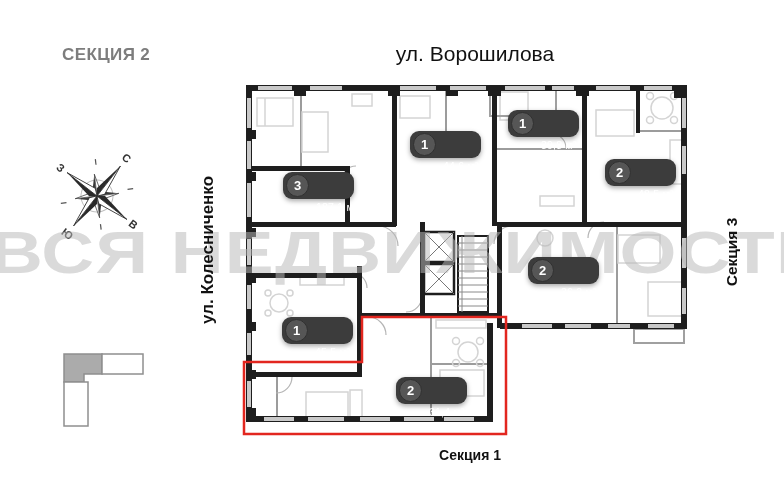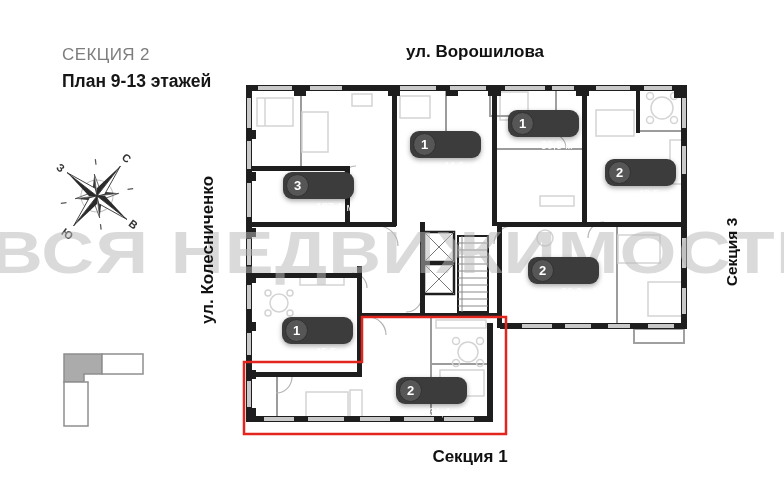--- a/index.html
+++ b/index.html
@@ -6,29 +6,29 @@
     font-family:"Liberation Sans",sans-serif;position:relative;}
   #canvas{position:absolute;left:0;top:0;width:784px;height:500px;background:#fff;}
   .abs{position:absolute;}
   
   #plan-svg{z-index:1;}
   #watermark{z-index:2;}
   #overlay-svg{z-index:4;pointer-events:none;}
   .badge{z-index:5;}
   .label{z-index:6;}
   
-  .t-section{left:62px;top:45px;font-size:17px;font-weight:normal;color:#7d7d7d;letter-spacing:.4px;}
+  .t-section{left:62px;top:45px;font-size:17px;font-weight:bold;color:#7d7d7d;letter-spacing:.4px;}
   .t-plan{left:62px;top:71px;font-size:17.5px;font-weight:bold;color:#161616;}
   
-  .street-top{left:360px;top:42px;width:230px;text-align:center;font-size:17px;font-weight:bold;color:#111;}
+  .street-top{left:360px;top:42px;width:230px;text-align:center;font-size:21px;font-weight:normal;color:#111;}
   .street-left{left:114px;top:239px;width:190px;height:22px;text-align:center;font-size:17px;font-weight:bold;color:#111;
     transform:rotate(-90deg);}
   .section-right{left:687px;top:242px;width:92px;height:20px;text-align:center;font-size:15.5px;font-weight:bold;color:#111;
     transform:rotate(-90deg);}
-  .section-bottom{left:390px;top:447px;width:160px;text-align:center;font-size:17px;font-weight:bold;color:#111;}
+  .section-bottom{left:390px;top:447px;width:160px;text-align:center;font-size:14px;font-weight:bold;color:#111;}
   
   #watermark{left:-10px;top:218px;font-size:60px;font-weight:bold;color:#b9b9b9;opacity:.52;
     white-space:nowrap;letter-spacing:1px;transform:scaleX(1.22);transform-origin:left center;}
   
   .badge{width:71px;height:27px;background:#3c3c3c;border-radius:9px;display:flex;align-items:center;
     padding-left:3px;box-sizing:border-box;gap:7px;box-shadow:0 2px 5px rgba(0,0,0,.35);}
   .badge .num{width:21px;height:21px;border-radius:50%;background:#565656;border:1px solid #303030;
     color:#fff;font-weight:bold;font-size:13px;display:flex;align-items:center;justify-content:center;flex:0 0 auto;}
   .badge .area{color:#fff;font-size:10.5px;letter-spacing:.2px;white-space:nowrap;margin-top:43px;}
 </style>
@@ -280,19 +280,18 @@
   <div class="abs badge" style="left:282px;top:317px;">
     <span class="num">1</span>
     <span class="area">45,5 м²</span>
   </div>
   <div class="abs badge" style="left:396px;top:377px;">
     <span class="num">2</span>
     <span class="area">31,4 м²</span>
   </div>
 
   <div class="abs label t-section">СЕКЦИЯ 2</div>
-  <div class="abs label t-plan">План 9-13 этажей</div>
   <div class="abs label street-top">ул. Ворошилова</div>
   <div class="abs label street-left">ул. Колесниченко</div>
   <div class="abs label section-right">Секция 3</div>
   <div class="abs label section-bottom">Секция 1</div>
 
 </div>
 
 </body></html>

